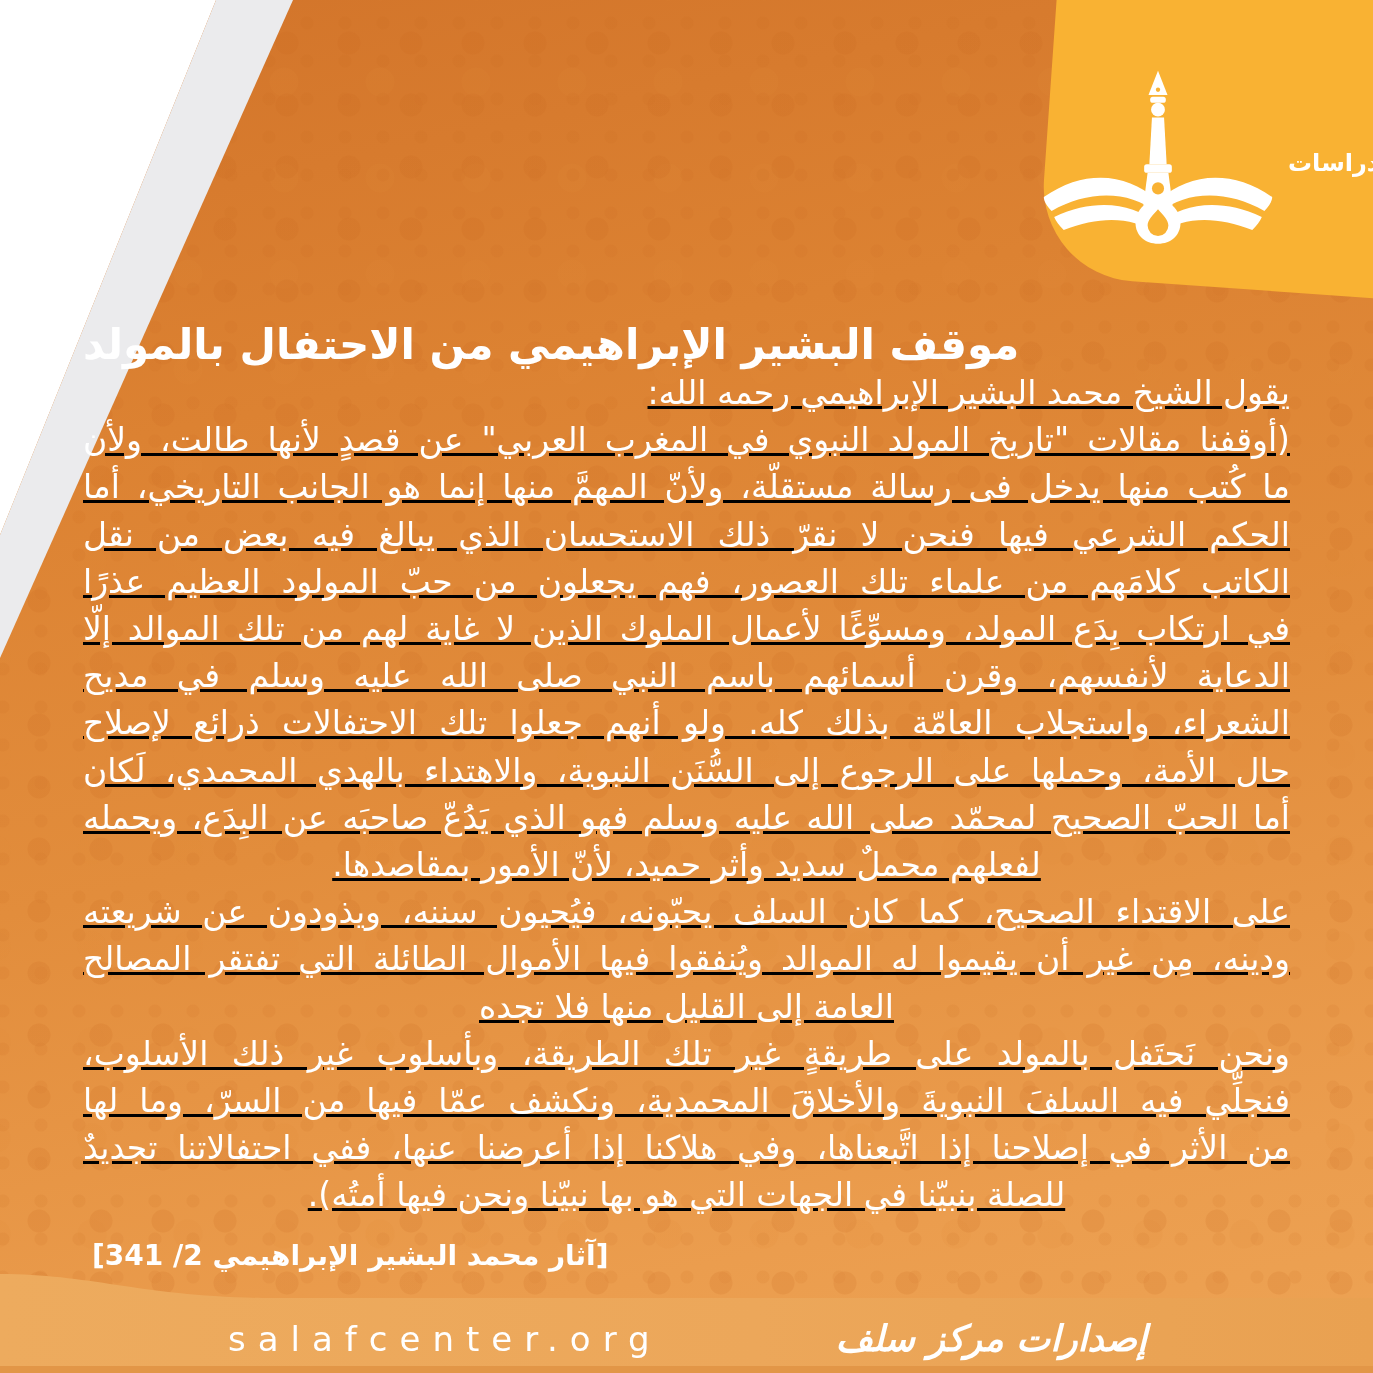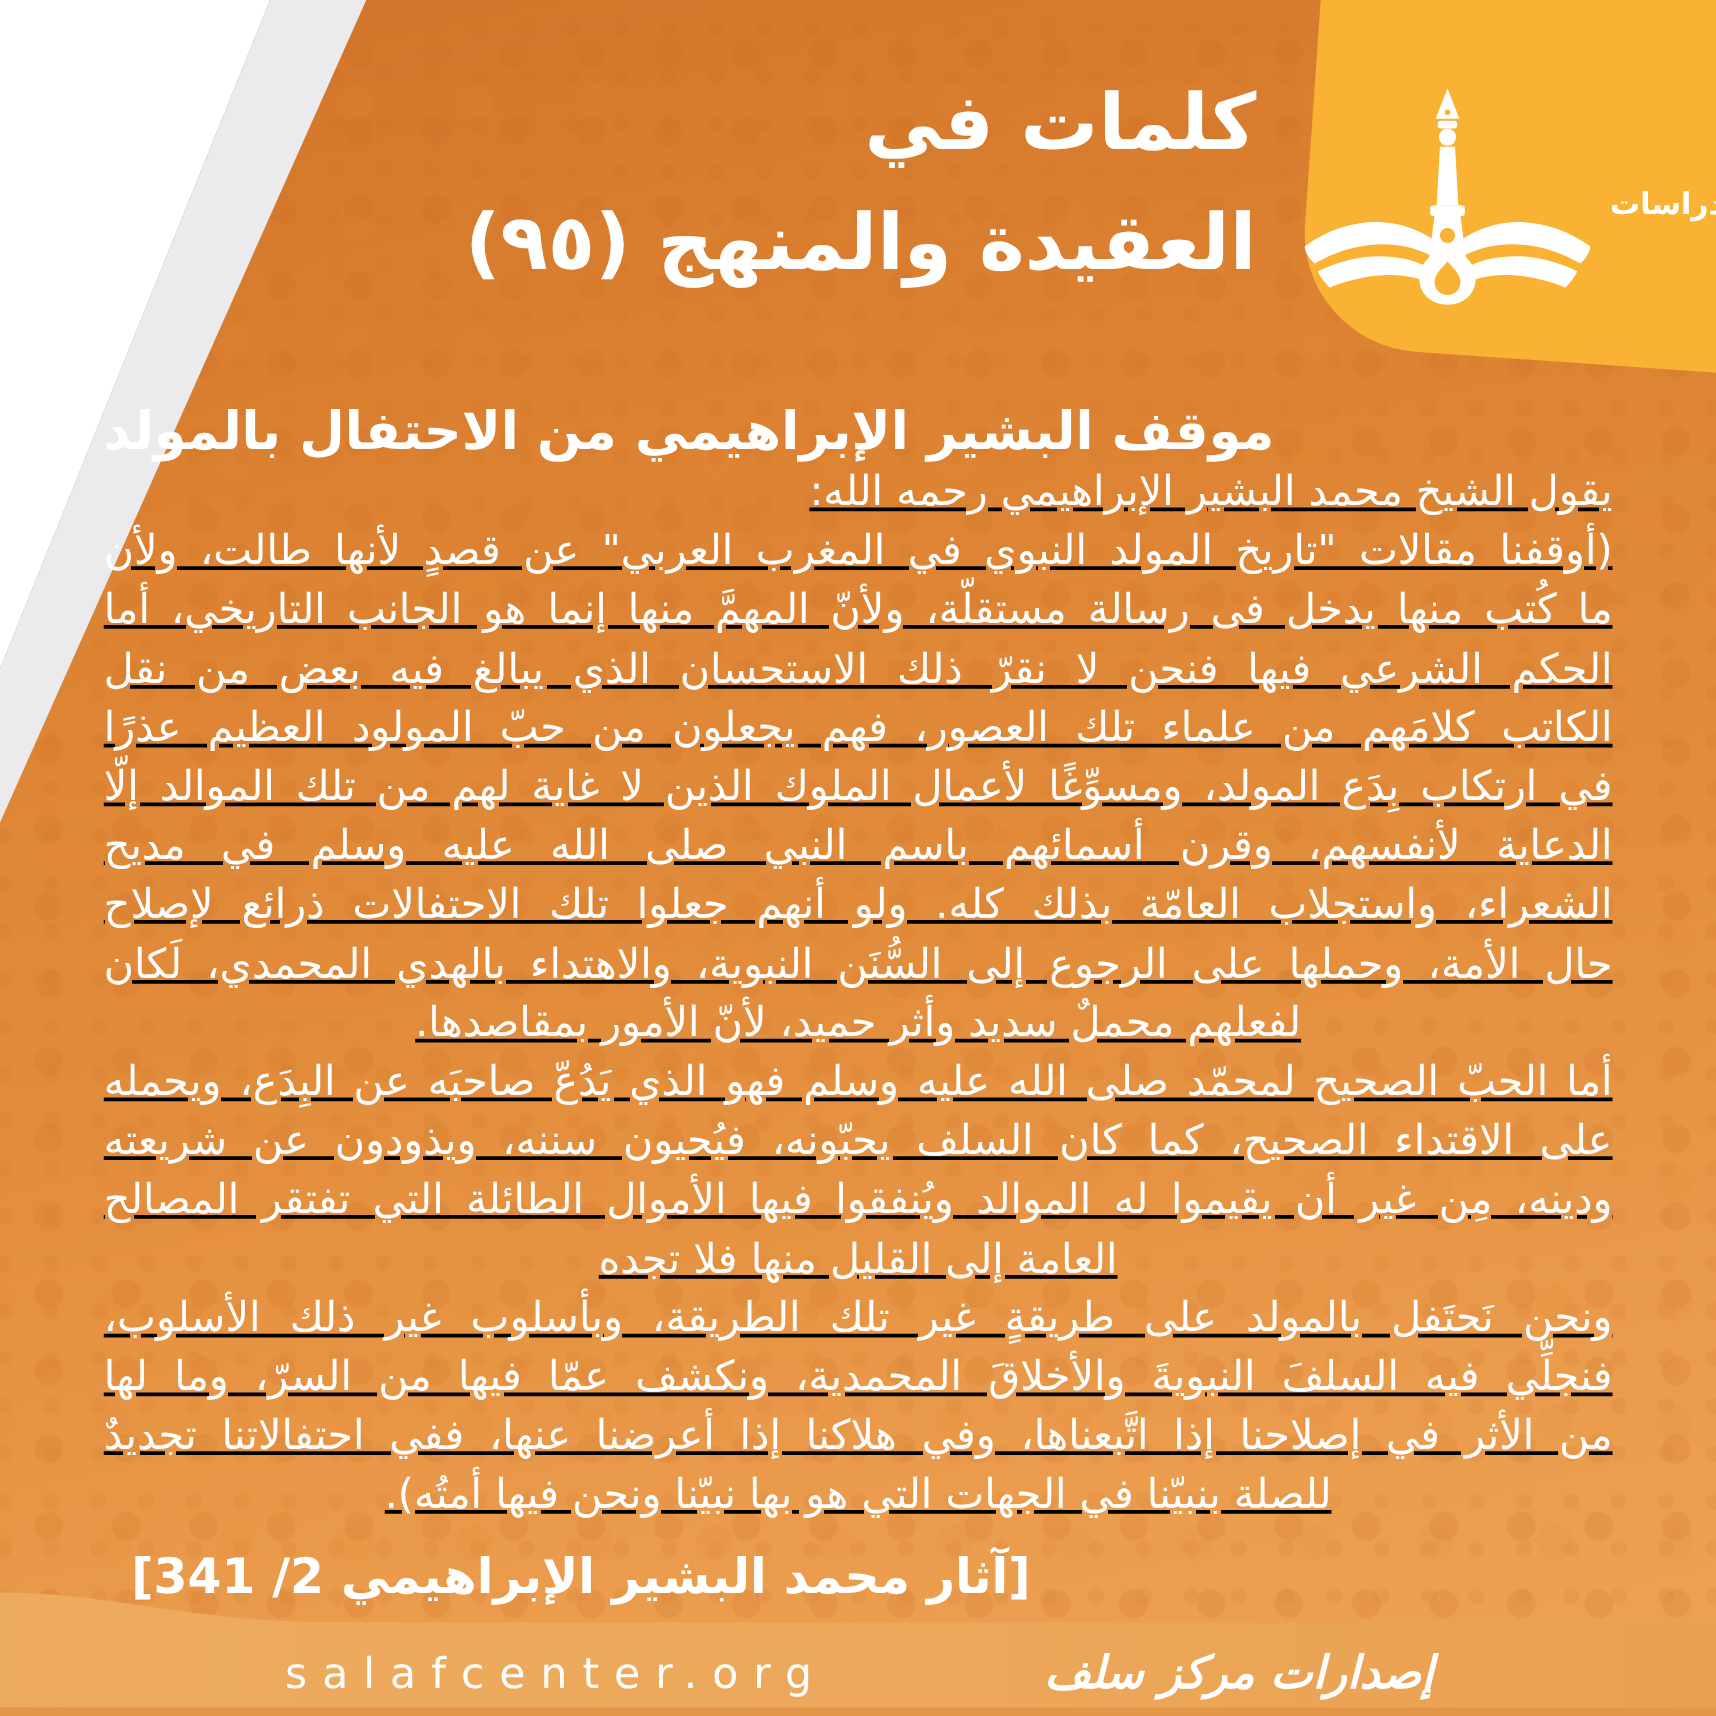--- a/index.html
+++ b/index.html
@@ -50,23 +50,23 @@
     direction:rtl;text-align:left;color:#ffffff;font-weight:bold;font-size:42px;
   }
   .article-body{position:absolute;top:369px;left:83px;right:83px;z-index:3;text-decoration:underline;}
   .line{
     direction:rtl;color:#ffffff;font-size:33px;line-height:47.2px;white-space:normal;
   }
   .align-justify{text-align:justify;text-align-last:justify;}
   .align-center{text-align:center;text-align-last:center;}
   .align-right{text-align:right;}
   .citation{
-    position:absolute;top:1239px;left:83px;right:83px;z-index:3;
+    position:absolute;top:1239px;left:70px;right:83px;z-index:3;
     direction:rtl;text-align:left;padding-left:22px;
-    color:#ffffff;font-weight:bold;font-size:39px;
+    color:#ffffff;font-weight:bold;font-size:28px;
   }
   .footer-band{position:absolute;left:0;bottom:0;width:1373px;height:103px;z-index:2;}
   .footer-texts{
     position:absolute;left:0;right:0;bottom:14px;z-index:3;
     display:flex;justify-content:space-between;align-items:center;
     padding:0 226px 0 228px;color:#ffffff;gap:36px;
   }
   .footer-url{font-size:34px;letter-spacing:12px;white-space:nowrap;}
   .footer-publisher{direction:rtl;font-size:36px;font-weight:bold;white-space:nowrap;font-style:italic;}
 </style>
@@ -100,24 +100,20 @@
           <circle cx="150" cy="24" r="2.5"></circle>
           <circle cx="150" cy="138" r="7"></circle>
           <path d="M150 162 C144 169 138 174 138 181 A12 12 0 0 0 162 181 C162 174 156 169 150 162 Z"></path>
         </g>
       </svg>
     </span>
     <div class="logo-name">مركز سلف للبحوث والدراسات</div>
     <div class="logo-url">www.salafcenter.com</div>
   </div>
 
-  <div class="series-heading">
-    <div>كلمات في</div>
-    <div>العقيدة والمنهج (٩٥)</div>
-  </div>
 
   <div class="article-title">موقف البشير الإبراهيمي من الاحتفال بالمولد</div>
 
   <div class="article-body">
 
       <div class="line align-right">يقول الشيخ محمد البشير الإبراهيمي رحمه الله:</div>
 
       <div class="line align-justify">(أوقفنا مقالات "تاريخ المولد النبوي في المغرب العربي" عن قصدٍ لأنها طالت، ولأن</div>
 
       <div class="line align-justify">ما كُتب منها يدخل فى رسالة مستقلّة، ولأنّ المهمَّ منها إنما هو الجانب التاريخي، أما</div>
@@ -127,23 +123,23 @@
       <div class="line align-justify">الكاتب كلامَهم من علماء تلك العصور، فهم يجعلون من حبّ المولود العظيم عذرًا</div>
 
       <div class="line align-justify">في ارتكاب بِدَع المولد، ومسوِّغًا لأعمال الملوك الذين لا غاية لهم من تلك الموالد إلّا</div>
 
       <div class="line align-justify">الدعاية لأنفسهم، وقرن أسمائهم باسم النبي صلى الله عليه وسلم في مديح</div>
 
       <div class="line align-justify">الشعراء، واستجلاب العامّة بذلك كله. ولو أنهم جعلوا تلك الاحتفالات ذرائع لإصلاح</div>
 
       <div class="line align-justify">حال الأمة، وحملها على الرجوع إلى السُّنَن النبوية، والاهتداء بالهدي المحمدي، لَكان</div>
 
+      <div class="line align-justify">أما الحبّ الصحيح لمحمّد صلى الله عليه وسلم فهو الذي يَدُعّ صاحبَه عن البِدَع، ويحمله</div>
+
       <div class="line align-center">لفعلهم محملٌ سديد وأثر حميد، لأنّ الأمور بمقاصدها.</div>
-
-      <div class="line align-justify">أما الحبّ الصحيح لمحمّد صلى الله عليه وسلم فهو الذي يَدُعّ صاحبَه عن البِدَع، ويحمله</div>
 
       <div class="line align-justify">على الاقتداء الصحيح، كما كان السلف يحبّونه، فيُحيون سننه، ويذودون عن شريعته</div>
 
       <div class="line align-justify">ودينه، مِن غير أن يقيموا له الموالد ويُنفقوا فيها الأموال الطائلة التي تفتقر المصالح</div>
 
       <div class="line align-center">العامة إلى القليل منها فلا تجده</div>
 
       <div class="line align-justify">ونحن نَحتَفل بالمولد على طريقةٍ غير تلك الطريقة، وبأسلوب غير ذلك الأسلوب،</div>
 
       <div class="line align-justify">فنجلِّي فيه السلفَ النبويةَ والأخلاقَ المحمدية، ونكشف عمّا فيها من السرّ، وما لها</div>

